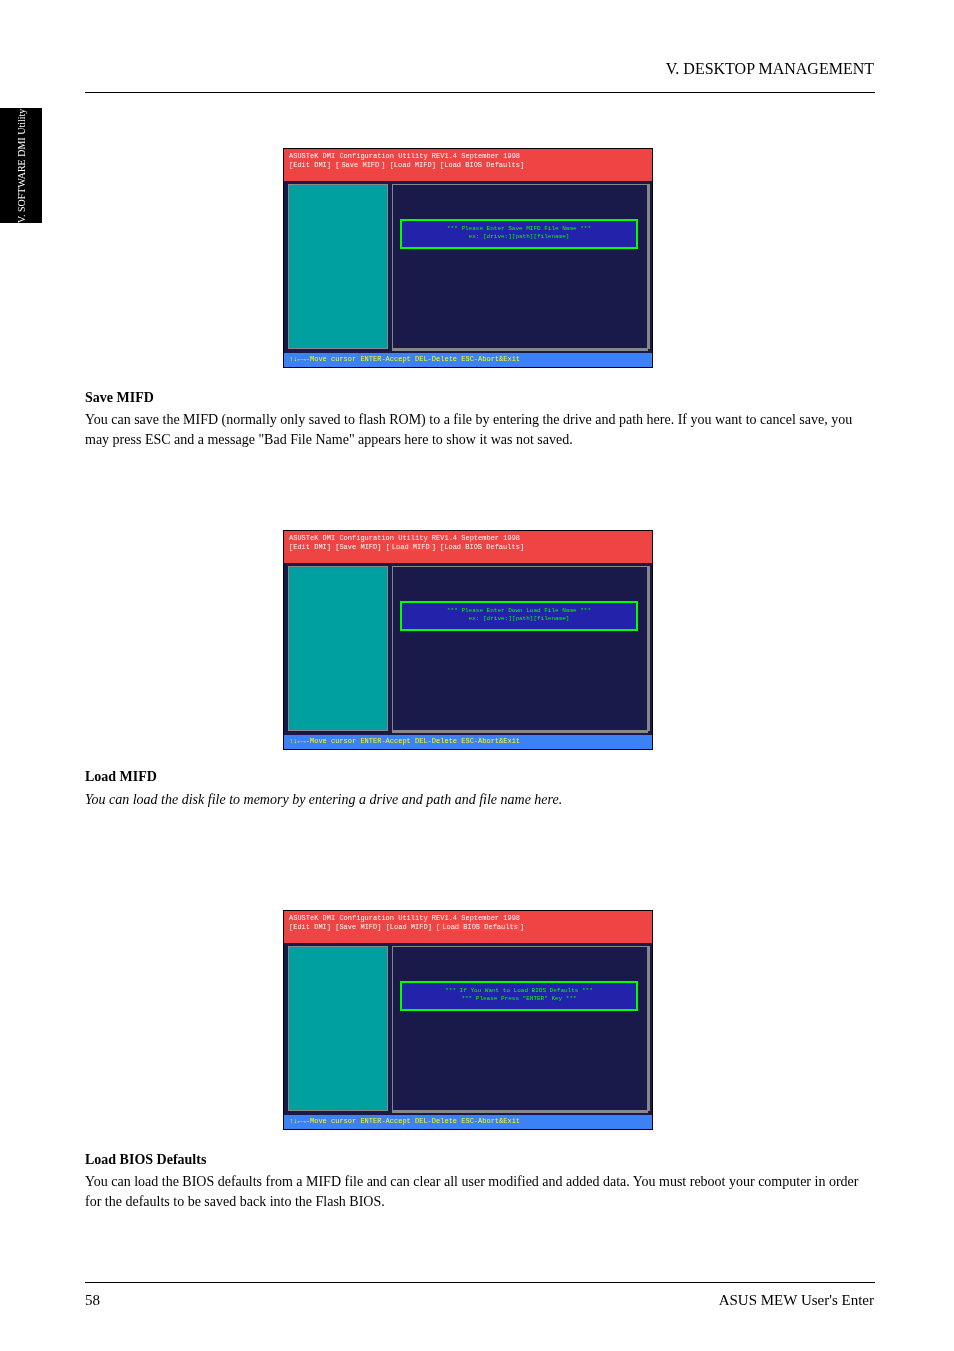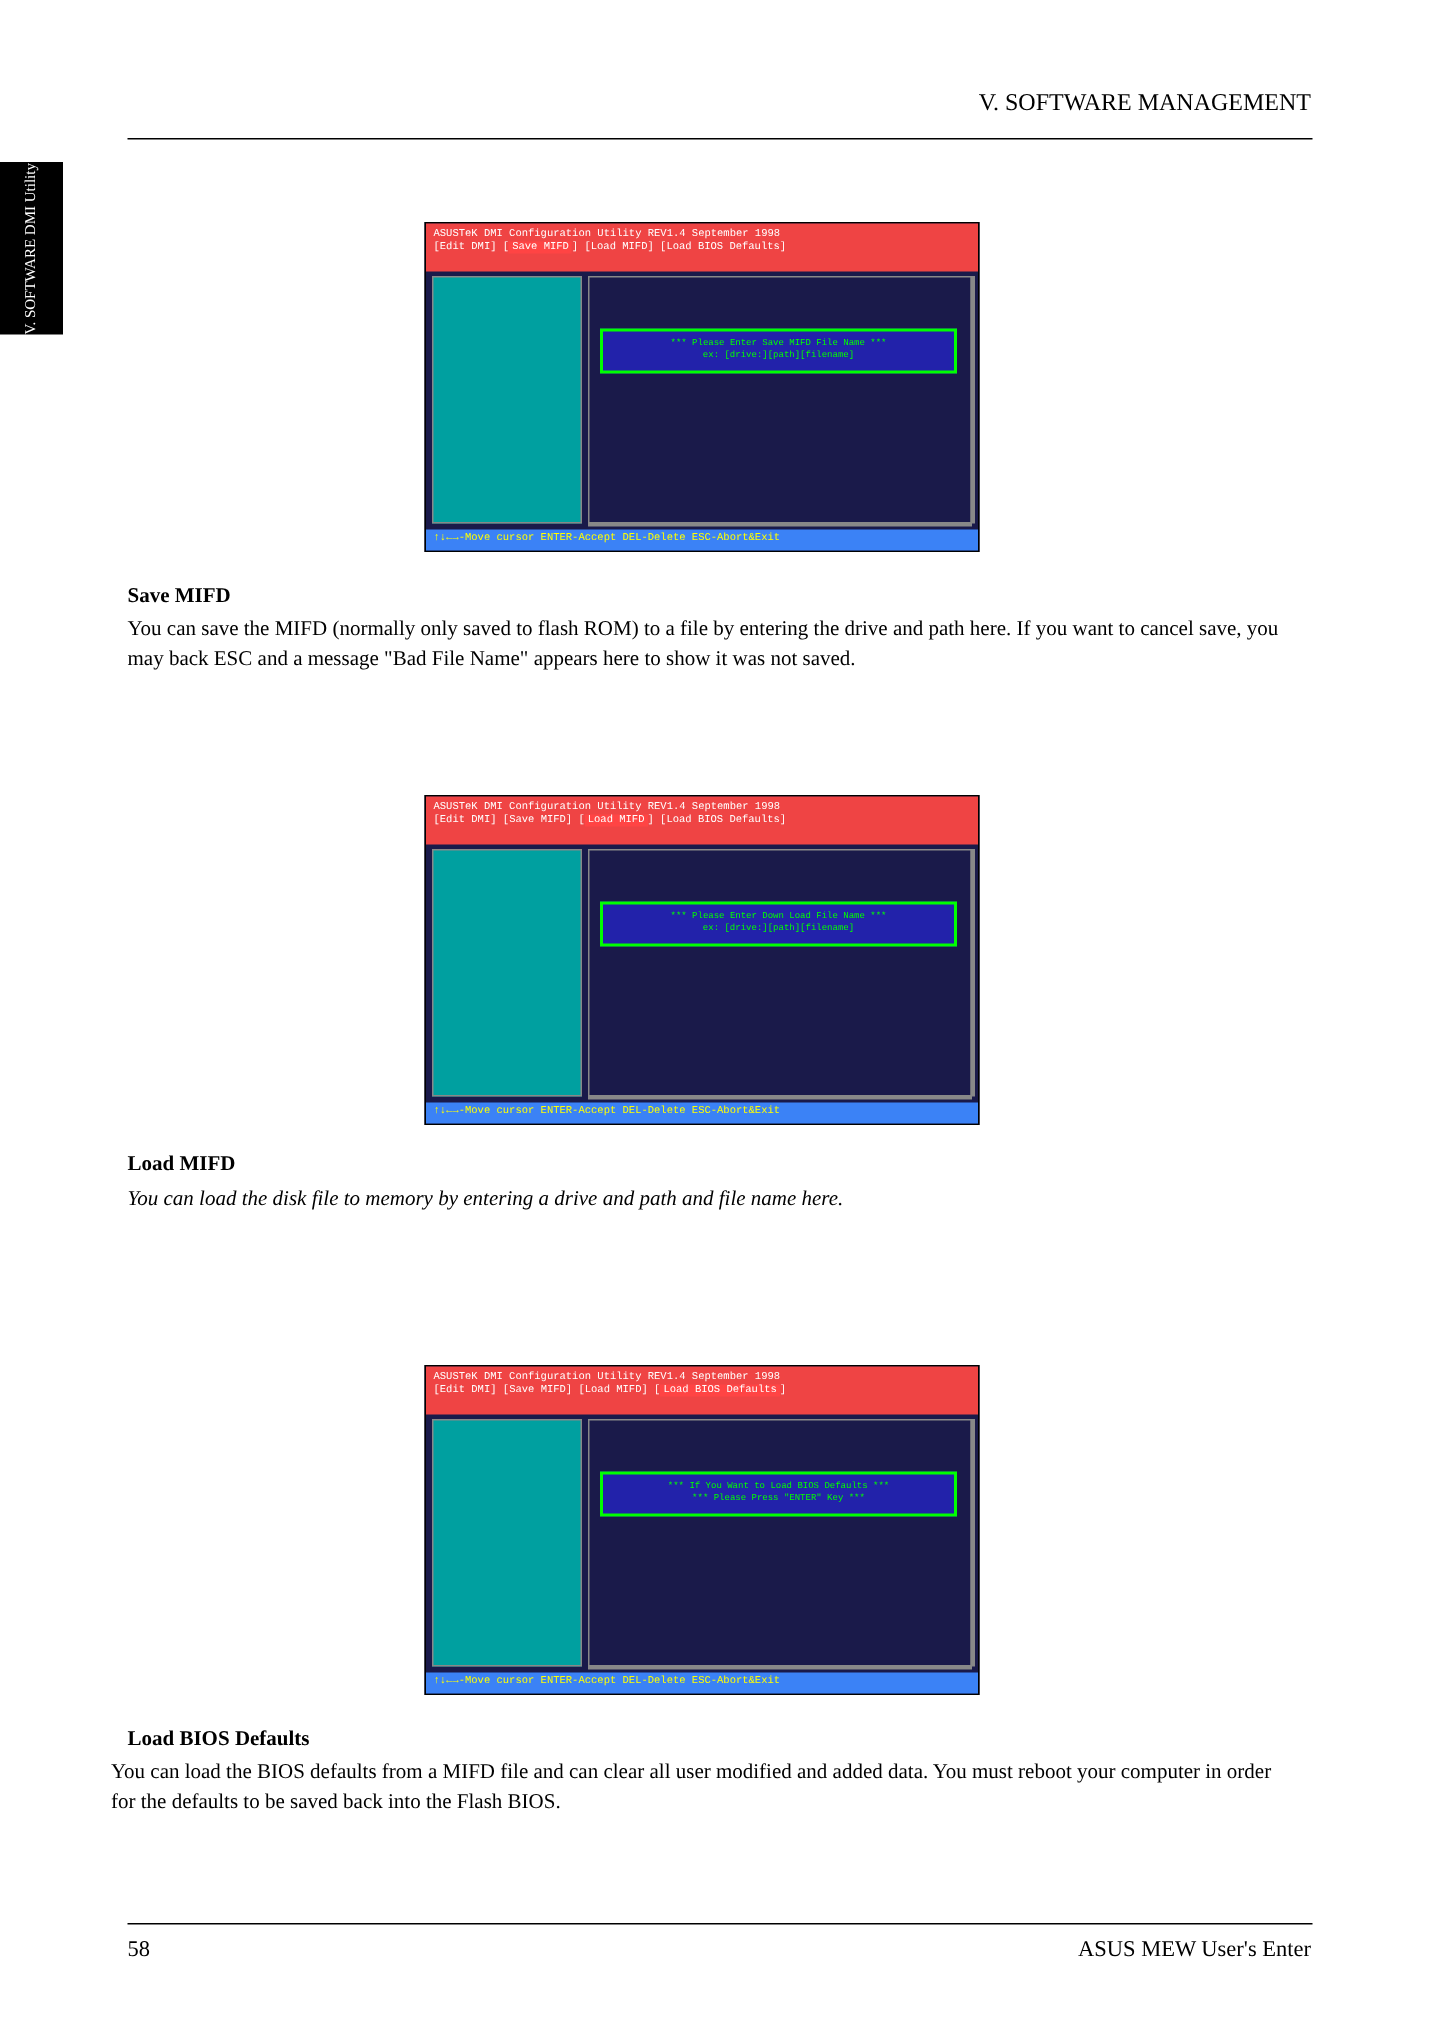--- a/index.html
+++ b/index.html
@@ -164,29 +164,29 @@
     #ss1 { left: 283px; top: 148px; }
     #label1 { left: 85px; top: 390px; }
     #desc1 { left: 85px; top: 410px; }
     
     #ss2 { left: 283px; top: 530px; }
     #label2 { left: 85px; top: 769px; }
     #desc2 { left: 85px; top: 790px; font-style: italic; }
     
     #ss3 { left: 283px; top: 910px; }
     #label3 { left: 85px; top: 1152px; }
-    #desc3 { left: 74px; top: 1172px; }
+    #desc3 { left: 85px; top: 1172px; }
   </style>
 </head>
 <body>
 
 <div class="side-tab">V. SOFTWARE
 DMI Utility</div>
 <div class="top-divider"></div>
-<div class="header-text">V. SOFTWARE MANAGEMENT</div>
+<div class="header-text">V. DESKTOP MANAGEMENT</div>
 
 <div class="screenshot" id="ss1">
   <div class="menu-bar">
     <div>ASUSTeK DMI Configuration Utility  REV1.4  September 1998</div>
     <div>
       [<span>Edit DMI</span>]
       [<span class="menu-highlight">Save MIFD</span>]
       [<span>Load MIFD</span>]
       [<span>Load BIOS Defaults</span>]
     </div>
@@ -195,21 +195,21 @@
   <div class="right-panel"></div>
   <div class="dialog-box">
     <div>*** Please Enter Save MIFD File Name ***</div>
     <div>ex: [drive:][path][filename]</div>
   </div>
   <div class="scroll-v"></div>
   <div class="scroll-h"></div>
   <div class="status-bar">↑↓←→-Move cursor  ENTER-Accept  DEL-Delete  ESC-Abort&amp;Exit</div>
 </div>
 <div class="section-label" id="label1">Save MIFD</div>
-<div class="section-desc" id="desc1">You can save the MIFD (normally only saved to flash ROM) to a file by entering the drive and path here. If you want to cancel save, you may back ESC and a message "Bad File Name" appears here to show it was not saved.</div>
+<div class="section-desc" id="desc1">You can save the MIFD (normally only saved to flash ROM) to a file by entering the drive and path here. If you want to cancel save, you may press ESC and a message "Bad File Name" appears here to show it was not saved.</div>
 
 <div class="screenshot" id="ss2">
   <div class="menu-bar">
     <div>ASUSTeK DMI Configuration Utility  REV1.4  September 1998</div>
     <div>
       [<span>Edit DMI</span>]
       [<span>Save MIFD</span>]
       [<span class="menu-highlight">Load MIFD</span>]
       [<span>Load BIOS Defaults</span>]
     </div>

